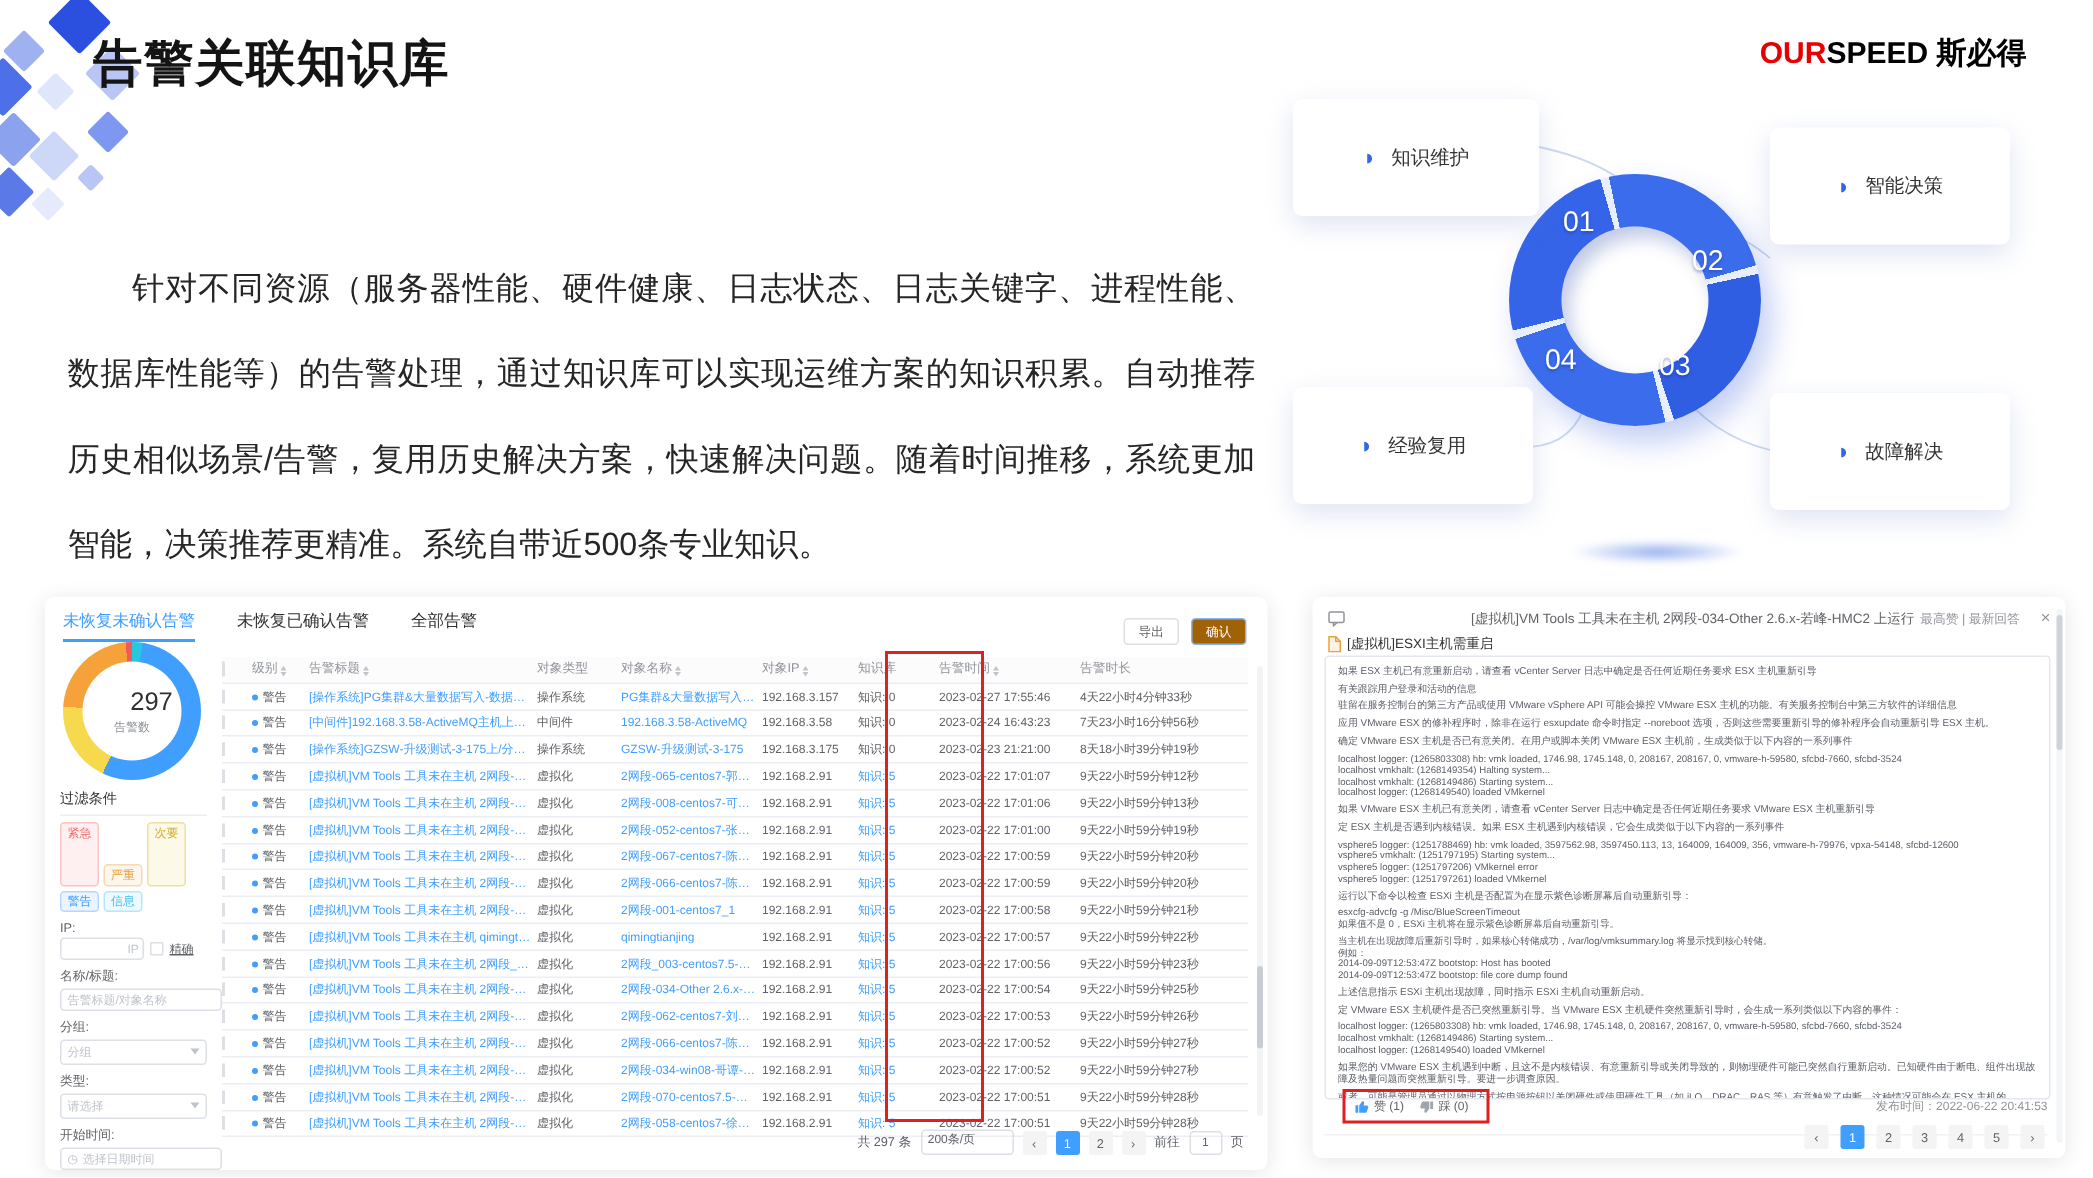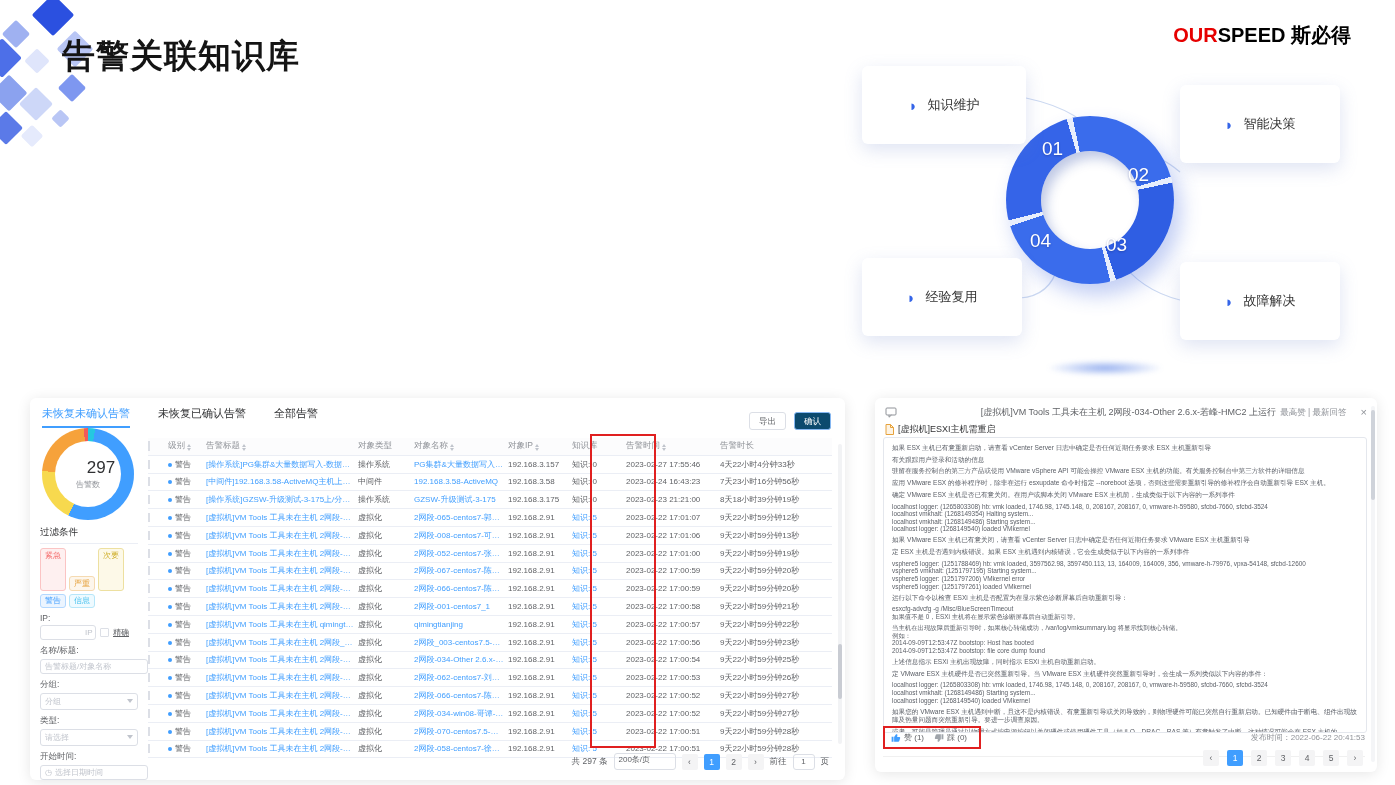--- a/index.html
+++ b/index.html
@@ -2,21 +2,21 @@
 <html><head>
 <meta charset="utf-8">
 <style>
   html,body{margin:0;padding:0;background:#fff;}
   .slide{position:relative;width:1395px;height:785px;background:#fff;overflow:hidden;
          font-family:"Liberation Sans","DejaVu Sans",sans-serif;color:#303133;}
   
   .decor{position:absolute;left:0;top:0;width:150px;height:150px;pointer-events:none;}
   .dm{position:absolute;transform:rotate(45deg);border-radius:2px;}
   
-  .page-title{position:absolute;left:62px;top:34px;font-size:33px;font-weight:bold;color:#141414;letter-spacing:1px;font-family:Liberation Mono, monospace;}
+  .page-title{position:absolute;left:62px;top:20px;font-size:33px;font-weight:bold;color:#141414;letter-spacing:1px;font-family:Liberation Mono, monospace;}
   .logo{position:absolute;right:44px;top:22px;font-size:20px;font-weight:bold;color:#000;}
   .logo .red{color:#e60000;}
   .intro{position:absolute;left:45px;top:142px;width:792px;font-size:21.5px;line-height:57px;
          color:#262626;text-align:justify;text-indent:2em;}
   
   .diagram{position:absolute;left:858px;top:52px;width:532px;height:345px;}
   .connectors{position:absolute;left:0;top:0;}
   .dg-card{position:absolute;width:160px;height:78px;background:#fff;border-radius:6px;
            box-shadow:0 6px 18px rgba(110,130,200,.22);display:flex;align-items:center;justify-content:center;gap:10px;}
   .dg-card .moon{color:#3565e8;font-size:15px;line-height:1;}
@@ -69,21 +69,21 @@
   .ip-row .f-input{width:56px;padding-left:44px;}
   .chk{width:7px;height:7px;border:1px solid #dcdfe6;border-radius:1px;background:#fff;flex:0 0 auto;}
   .chk-lab{font-size:8px;color:#606266;text-decoration:underline;}
   .f-select .sel-caret{position:absolute;right:4px;top:5px;width:0;height:0;
      border-left:3px solid transparent;border-right:3px solid transparent;border-top:4px solid #c0c4cc;}
   .clock{margin-right:3px;color:#c0c4cc;font-size:8px;}
   
   .toolbar{position:absolute;right:14px;top:14px;display:flex;gap:8px;}
   .btn{font-size:8.5px;border-radius:3px;padding:3px 9px;line-height:1.2;cursor:pointer;}
   .btn-plain{background:#fff;border:1px solid #dcdfe6;color:#606266;}
-  .btn-primary{background:#0c4a6e;border:1px solid #85b7f2;color:#fff;text-align:center;}
+  .btn-primary{background:#a16207;border:1px solid #85b7f2;color:#fff;text-align:center;}
   .tbl{position:absolute;left:118px;top:40px;width:684px;}
   .trow,.thead{display:grid;grid-template-columns:16px 34px 148px 52px 90px 60px 50px 90px 96px;
      column-gap:4px;align-items:center;height:16.8px;border-bottom:1px solid #ebeef5;}
   .thead{color:#909399;font-size:8.5px;background:#fcfcfd;}
   .trow{font-size:8px;color:#606266;}
   .cell{white-space:nowrap;overflow:hidden;text-overflow:ellipsis;}
   .dot{display:inline-block;width:4px;height:4px;border-radius:50%;background:#409eff;margin-right:3px;vertical-align:middle;}
   .caret{display:inline-flex;flex-direction:column;gap:1px;margin-left:2px;vertical-align:1px;}
   .caret i{width:0;height:0;border-left:2.5px solid transparent;border-right:2.5px solid transparent;}
   .caret .up{border-bottom:3px solid #c0c4cc;}
@@ -104,21 +104,21 @@
   .kb-head{position:absolute;left:10px;top:8px;right:10px;display:flex;align-items:center;gap:4px;}
   .kb-title{font-size:9px;color:#606266;flex:1;white-space:nowrap;overflow:hidden;text-overflow:ellipsis;text-align:right;}
   .kb-sort{font-size:8.5px;color:#909399;margin-right:10px;white-space:nowrap;}
   .kb-close{font-size:11px;color:#909399;cursor:pointer;line-height:1;}
   .kb-article{position:absolute;left:10px;top:25px;display:flex;align-items:center;gap:4px;font-size:9px;color:#303133;}
   .kb-content{position:absolute;left:8px;top:39px;width:466px;height:282px;border:1px solid #e4e7ed;border-radius:3px;
      padding:6px 8px;overflow:hidden;color:#5a5e66;}
   .kb-content p{font-size:6.6px;line-height:8.2px;margin:0 0 3.5px;}
   .kb-log{font-size:6.4px;line-height:7.6px;margin:0 0 3.5px;color:#5a5e66;}
   .kb-foot{position:absolute;left:8px;top:328px;right:12px;display:flex;align-items:center;}
-  .vote-box{display:flex;align-items:flex-end;gap:10px;border:2.5px solid #e02020;padding:4px 12px 4px 6px;}
+  .vote-box{display:flex;align-items:flex-end;gap:10px;border:2.5px solid #e02020;padding:4px 12px 4px 6px;margin-left:12px;}
   .vote{display:flex;align-items:center;gap:3px;font-size:8px;color:#606266;cursor:pointer;}
   .pub-time{margin-left:auto;font-size:8px;color:#909399;}
   .kb-pag{position:absolute;right:14px;bottom:6px;display:flex;gap:8px;}
   .kb-scroll{position:absolute;right:2px;top:8px;width:4px;height:356px;background:#f4f5f7;border-radius:2px;}
   .kb-scroll .thumb{position:absolute;left:0;top:4px;height:90px;width:4px;background:#cfd3da;border-radius:2px;}
   .hr-line{position:absolute;left:8px;right:12px;top:358px;border-top:1px solid #f0f0f0;}
 </style>
 </head>
 <body>
 
@@ -133,20 +133,21 @@
     <div class="dm" style="left:62px;top:78px;width:20px;height:20px;background:#7e97f0;"></div>
     <div class="dm" style="left:-4px;top:80px;width:26px;height:26px;background:#8ba2ef;"></div>
     <div class="dm" style="left:24px;top:92px;width:24px;height:24px;background:#cdd7f8;"></div>
     <div class="dm" style="left:54px;top:112px;width:13px;height:13px;background:#b9c6f5;"></div>
     <div class="dm" style="left:-6px;top:116px;width:24px;height:24px;background:#5b7ae8;"></div>
     <div class="dm" style="left:24px;top:128px;width:16px;height:16px;background:#e5eafc;"></div>
   </div>
 
   <div class="page-title">告警关联知识库</div>
   <div class="logo"><span class="red">OUR</span><span>SPEED 斯必得</span></div>
+  <p class="intro">针对不同资源（服务器性能、硬件健康、日志状态、日志关键字、进程性能、数据库性能等）的告警处理，通过知识库可以实现运维方案的知识积累。自动推荐历史相似场景/告警，复用历史解决方案，快速解决问题。随着时间推移，系统更加智能，决策推荐更精准。系统自带近500条专业知识。</p>
 
   <div class="diagram">
     <svg class="connectors" width="532" height="345">
       <path d="M168,46 Q225,58 245,92" fill="none" stroke="#ccd9f1" stroke-width="1.2"></path>
       <path d="M322,120 Q288,92 266,108" fill="none" stroke="#ccd9f1" stroke-width="1.2"></path>
       <path d="M322,248 Q282,238 260,206" fill="none" stroke="#ccd9f1" stroke-width="1.2"></path>
       <path d="M162,246 Q192,244 200,214" fill="none" stroke="#ccd9f1" stroke-width="1.2"></path>
     </svg>
     <div class="donut-wrap">
       <div class="big-donut"></div>

